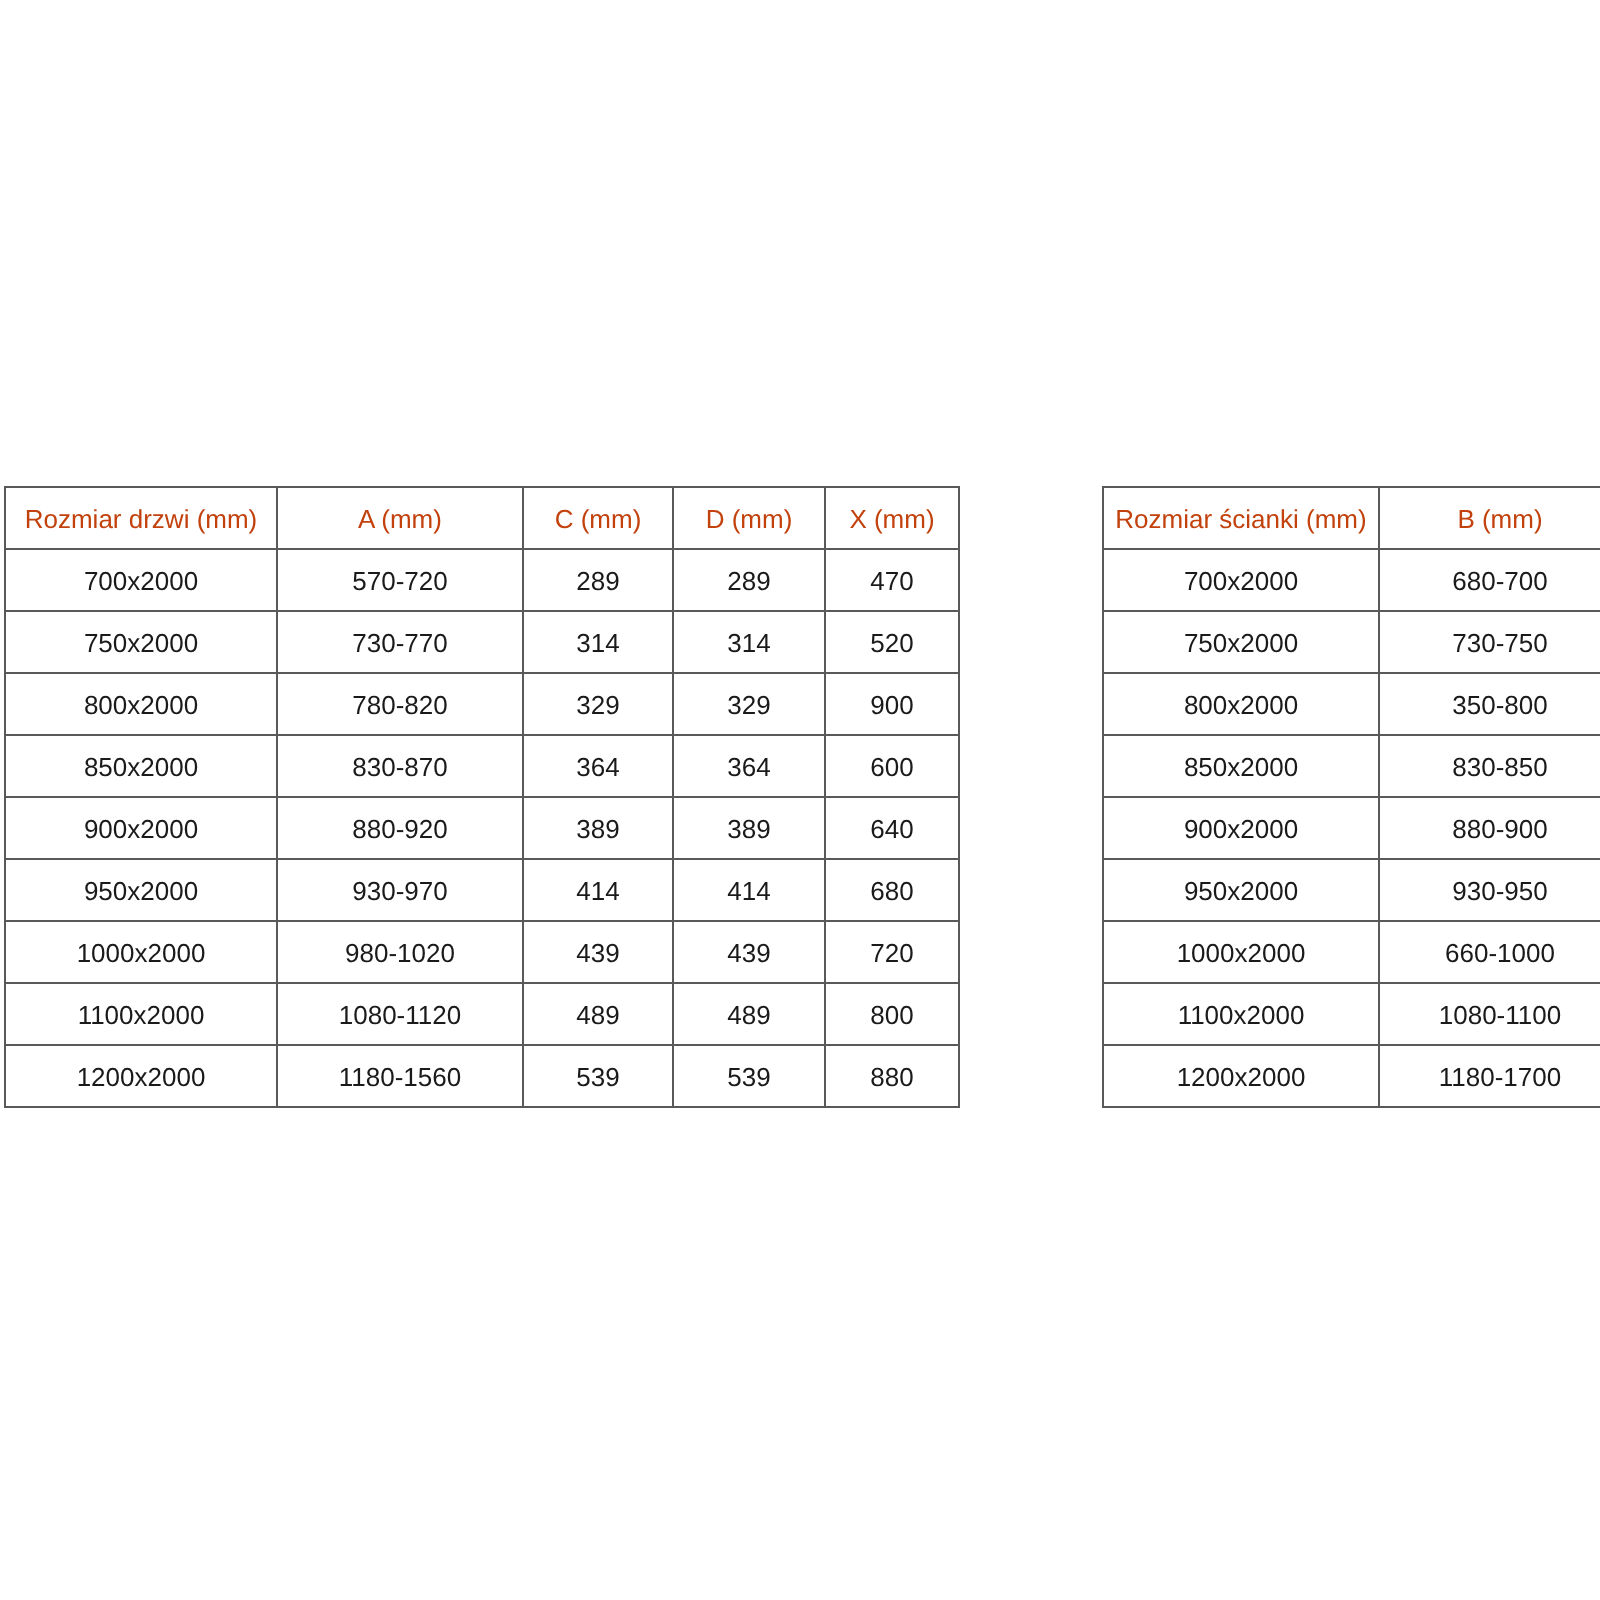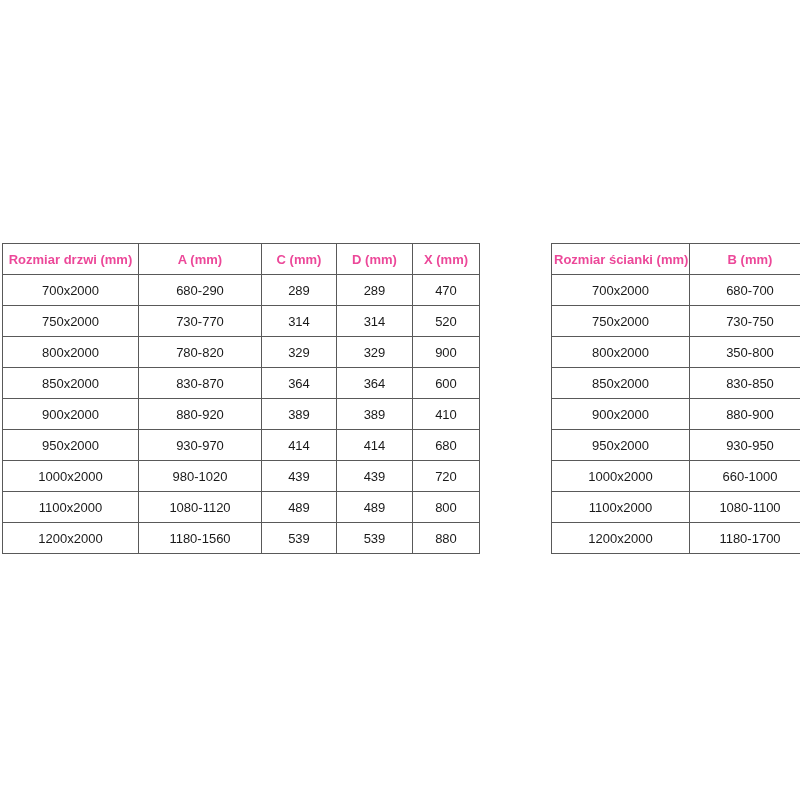--- a/index.html
+++ b/index.html
@@ -40,22 +40,22 @@
     border: 1px solid #595959;
     height: 30px;
     text-align: center;
     vertical-align: middle;
     font-size: 13px;
     padding: 0 2px;
     white-space: nowrap;
     overflow: hidden;
   }
   table.spec-table th {
-    font-weight: bold;
-    color: #ec4899;
+    font-weight: normal;
+    color: #c2410c;
   }
   table.spec-table td {
     font-weight: normal;
     color: #1a1a1a;
   }
 </style>
 </head>
 <body>
 
 <div class="page">
@@ -73,21 +73,21 @@
           <th>Rozmiar drzwi (mm)</th>
           <th>A (mm)</th>
           <th>C (mm)</th>
           <th>D (mm)</th>
           <th>X (mm)</th>
         </tr>
       </thead>
     <tbody>
         <tr>
           <td>700x2000</td>
-          <td>680-290</td>
+          <td>570-720</td>
           <td>289</td>
           <td>289</td>
           <td>470</td>
         </tr>
         <tr>
           <td>750x2000</td>
           <td>730-770</td>
           <td>314</td>
           <td>314</td>
           <td>520</td>
@@ -104,21 +104,21 @@
           <td>830-870</td>
           <td>364</td>
           <td>364</td>
           <td>600</td>
         </tr>
         <tr>
           <td>900x2000</td>
           <td>880-920</td>
           <td>389</td>
           <td>389</td>
-          <td>410</td>
+          <td>640</td>
         </tr>
         <tr>
           <td>950x2000</td>
           <td>930-970</td>
           <td>414</td>
           <td>414</td>
           <td>680</td>
         </tr>
         <tr>
           <td>1000x2000</td>

